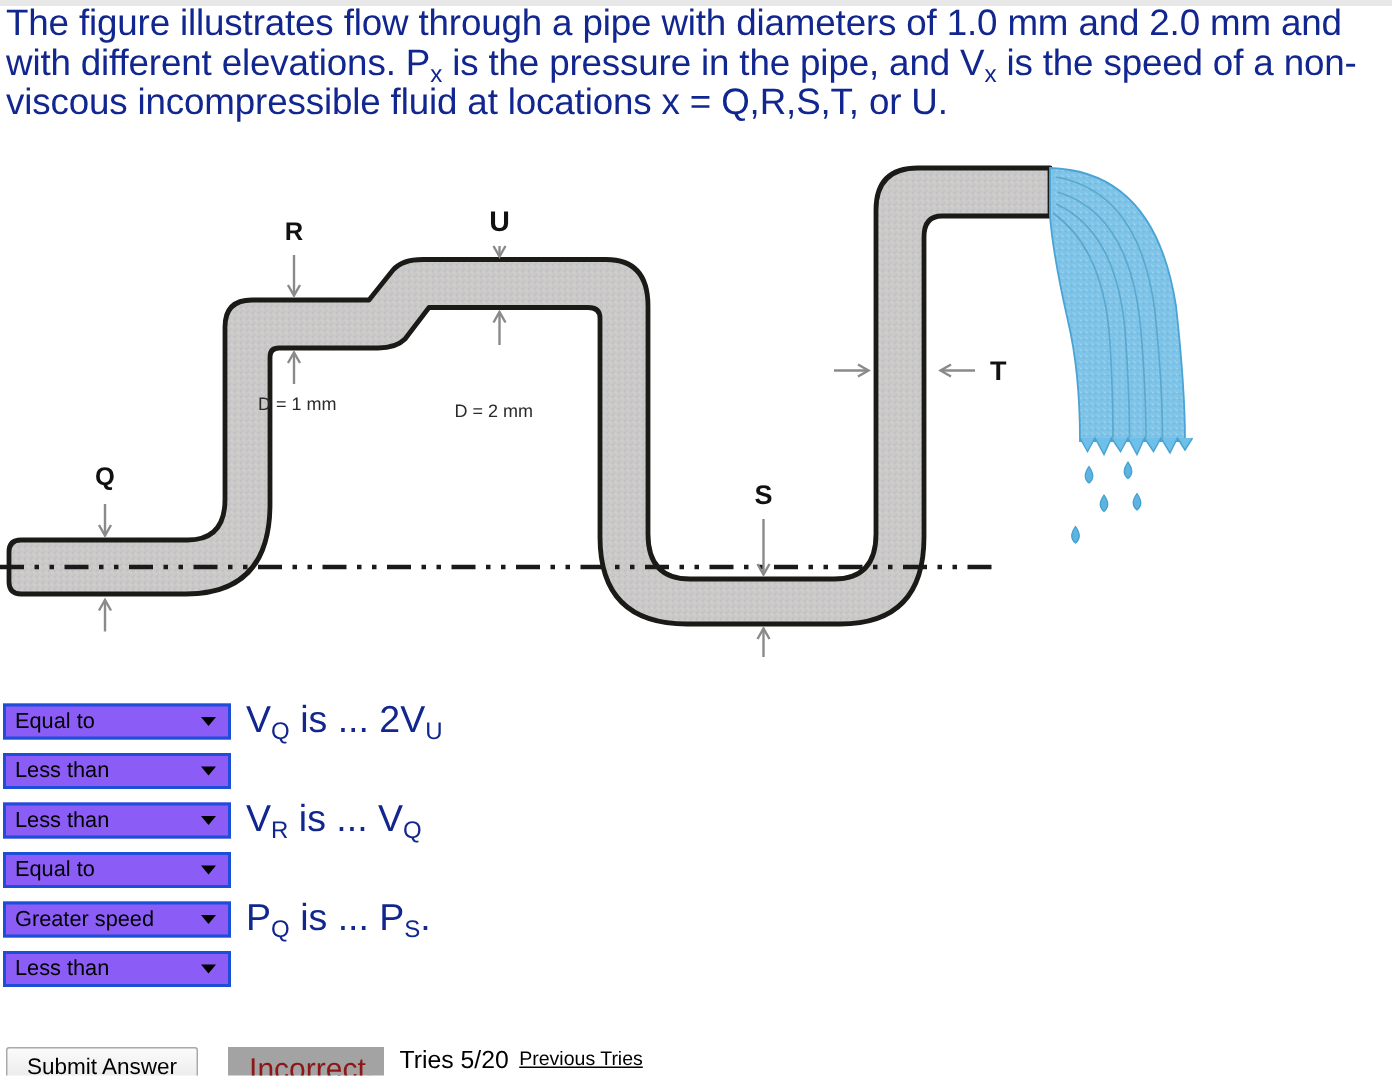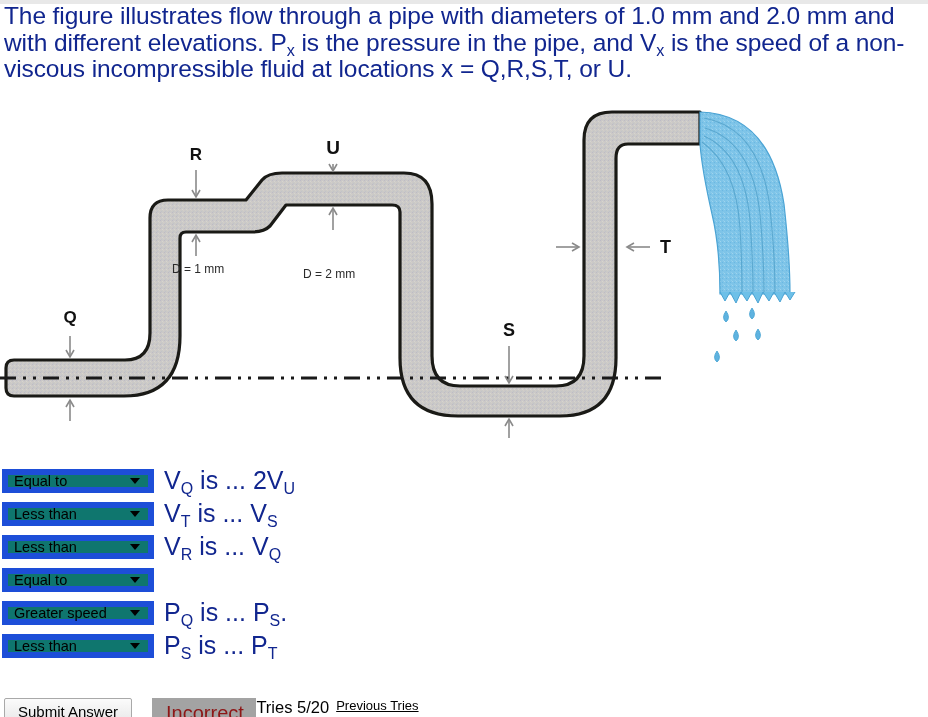--- a/index.html
+++ b/index.html
@@ -66,22 +66,22 @@
     height: 33px;
     display: flex;
     align-items: flex-start;
   }
   .selbox {
     position: relative;
     width: 152px;
     height: 24px;
     margin-top: 3px;
     margin-left: 2px;
-    border: 6px solid #1d4ed8;
-    background: #0f766e;
+    border: 2px solid #1d4ed8;
+    background: #8b5cf6;
     box-sizing: border-box;
     font-family: "Liberation Sans", sans-serif;
     font-size: 14.5px;
     color: #000000;
     display: flex;
     align-items: center;
     cursor: default;
     flex: 0 0 auto;
   }
   .selbox .selval {
@@ -135,20 +135,21 @@
   }
   #incorrect-badge {
     margin-left: 20px;
     background: #a3a3a3;
     color: #8d1616;
     font-size: 20px;
     font-family: "Liberation Sans", sans-serif;
     padding: 4px 7px 5px 14px;
   }
   #tries-text {
+    margin-left: 10px;
     font-size: 16.5px;
     color: #000000;
     font-family: "Liberation Sans", sans-serif;
   }
   #previous-tries {
     margin-left: 7px;
     font-size: 13px;
     color: #000000;
     text-decoration: underline;
     cursor: pointer;
@@ -326,21 +327,20 @@
         <span class="arrow"></span>
       </div>
       <div class="stmt"><span>V</span><sub>Q</sub><span> is ... </span><span>2V</span><sub>U</sub><span></span></div>
     </div>
 
     <div class="ansrow">
       <div class="selbox">
         <span class="selval">Less than</span>
         <span class="arrow"></span>
       </div>
-      <div class="stmt"><span>V</span><sub>T</sub><span> is ... </span><span>V</span><sub>S</sub><span></span></div>
     </div>
 
     <div class="ansrow">
       <div class="selbox">
         <span class="selval">Less than</span>
         <span class="arrow"></span>
       </div>
       <div class="stmt"><span>V</span><sub>R</sub><span> is ... </span><span>V</span><sub>Q</sub><span></span></div>
     </div>
 
@@ -357,21 +357,20 @@
         <span class="arrow"></span>
       </div>
       <div class="stmt"><span>P</span><sub>Q</sub><span> is ... </span><span>P</span><sub>S</sub><span>.</span></div>
     </div>
 
     <div class="ansrow">
       <div class="selbox">
         <span class="selval">Less than</span>
         <span class="arrow"></span>
       </div>
-      <div class="stmt"><span>P</span><sub>S</sub><span> is ... </span><span>P</span><sub>T</sub><span></span></div>
     </div>
 
   </div>
 
   <div id="submitrow">
     <button id="submit-answer">Submit Answer</button>
     <span id="incorrect-badge">Incorrect.</span>
     <span id="tries-text">Tries 5/20</span>
     <span id="previous-tries">Previous Tries</span>
   </div>

